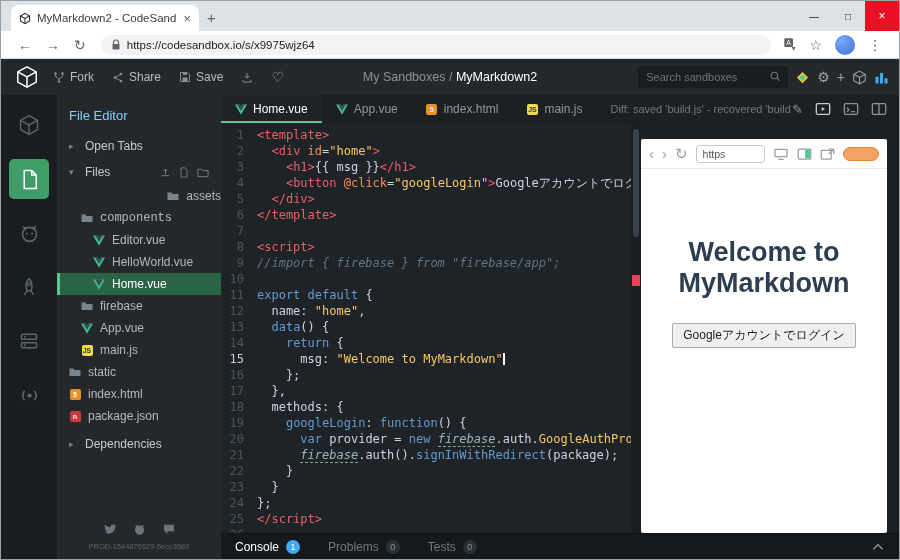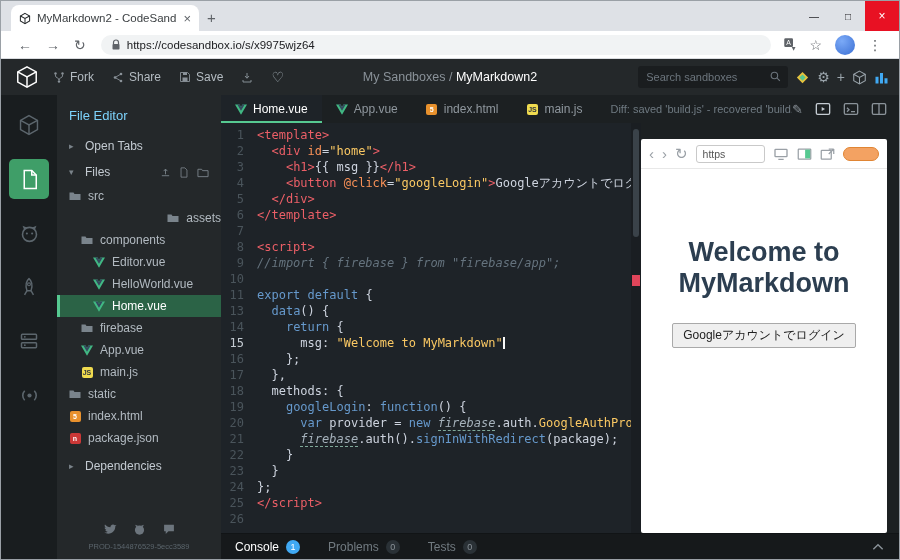--- a/index.html
+++ b/index.html
@@ -310,37 +310,29 @@
             <svg width="10" height="11" viewBox="0 0 22 26">
                 <path d="M4 2 h9 l5 5 v17 h-14 z" fill="none" stroke="currentColor" stroke-width="2"></path>
               </svg>
             <svg width="12" height="11" viewBox="0 0 26 22">
                 <path d="M2 4 h8 l2 3 h12 v13 h-22 z" fill="none" stroke="currentColor" stroke-width="2"></path>
               </svg>
           </span>
         </div>
 
         <div>
-            <div class="tree-row" style="padding-left: 9px;">
+            <div class="tree-row" style="padding-left: 21px; justify-content: flex-end;">
               <span class="ficon">
                 <svg width="12" height="10" viewBox="0 0 24 20">
                   <path fill="#7a848c" d="M1 3 h8 l2 3 h12 v12 H1 Z"></path>
                 </svg>
               </span>
-              <span>src</span>
-            </div>
-            <div class="tree-row" style="padding-left: 21px; justify-content: flex-end;">
-              <span class="ficon">
-                <svg width="12" height="10" viewBox="0 0 24 20">
-                  <path fill="#7a848c" d="M1 3 h8 l2 3 h12 v12 H1 Z"></path>
-                </svg>
-              </span>
               <span>assets</span>
             </div>
-            <div class="tree-row" style="padding-left: 21px;">
+            <div class="tree-row" style="padding-left: 21px; font-family: Liberation Mono, monospace;">
               <span class="ficon">
                 <svg width="12" height="10" viewBox="0 0 24 20">
                   <path fill="#7a848c" d="M1 3 h8 l2 3 h12 v12 H1 Z"></path>
                 </svg>
               </span>
               <span>components</span>
             </div>
             <div class="tree-row" style="padding-left: 33px;">
               <span class="ficon">
                 <svg width="12" height="11" viewBox="0 0 24 22">
@@ -496,20 +488,21 @@
                 <div class="code-line"><span class="ln">2</span><span class="lc"><span class="tk-pl">  </span><span class="tk-tag">&lt;div</span><span class="tk-pl"> </span><span class="tk-attr">id</span><span class="tk-pl">=</span><span class="tk-str">"home"</span><span class="tk-tag">&gt;</span></span></div>
                 <div class="code-line"><span class="ln">3</span><span class="lc"><span class="tk-pl">    </span><span class="tk-tag">&lt;h1&gt;</span><span class="tk-pl">{{ msg }}</span><span class="tk-tag">&lt;/h1&gt;</span></span></div>
                 <div class="code-line"><span class="ln">4</span><span class="lc"><span class="tk-pl">    </span><span class="tk-tag">&lt;button</span><span class="tk-pl"> </span><span class="tk-attr">@click</span><span class="tk-pl">=</span><span class="tk-str">"googleLogin"</span><span class="tk-tag">&gt;</span><span class="tk-pl">Googleアカウントでログイン</span></span></div>
                 <div class="code-line"><span class="ln">5</span><span class="lc"><span class="tk-pl">  </span><span class="tk-tag">&lt;/div&gt;</span></span></div>
                 <div class="code-line"><span class="ln">6</span><span class="lc"><span class="tk-tag">&lt;/template&gt;</span></span></div>
                 <div class="code-line"><span class="ln">7</span><span class="lc"></span></div>
                 <div class="code-line"><span class="ln">8</span><span class="lc"><span class="tk-tag">&lt;script&gt;</span></span></div>
                 <div class="code-line"><span class="ln">9</span><span class="lc"><span class="tk-cm">//import { firebase } from "firebase/app";</span></span></div>
                 <div class="code-line"><span class="ln">10</span><span class="lc"></span></div>
                 <div class="code-line"><span class="ln">11</span><span class="lc"><span class="tk-kw">export default</span><span class="tk-pl"> {</span></span></div>
+                <div class="code-line"><span class="ln">12</span><span class="lc"><span class="tk-pl">  name: </span><span class="tk-str">"home"</span><span class="tk-pl">,</span></span></div>
                 <div class="code-line"><span class="ln">13</span><span class="lc"><span class="tk-pl">  </span><span class="tk-fnb">data</span><span class="tk-pl">() {</span></span></div>
                 <div class="code-line"><span class="ln">14</span><span class="lc"><span class="tk-pl">    </span><span class="tk-kw">return</span><span class="tk-pl"> {</span></span></div>
                 <div class="code-line"><span class="ln cur">15</span><span class="lc"><span class="tk-pl">      msg: </span><span class="tk-str">"Welcome to MyMarkdown"</span><span class="caret"></span></span></div>
                 <div class="code-line"><span class="ln">16</span><span class="lc"><span class="tk-pl">    };</span></span></div>
                 <div class="code-line"><span class="ln">17</span><span class="lc"><span class="tk-pl">  },</span></span></div>
                 <div class="code-line"><span class="ln">18</span><span class="lc"><span class="tk-pl">  methods: {</span></span></div>
                 <div class="code-line"><span class="ln">19</span><span class="lc"><span class="tk-pl">    </span><span class="tk-fnb">googleLogin</span><span class="tk-pl">: </span><span class="tk-kw">function</span><span class="tk-pl">() {</span></span></div>
                 <div class="code-line"><span class="ln">20</span><span class="lc"><span class="tk-pl">      </span><span class="tk-kw">var</span><span class="tk-pl"> provider = </span><span class="tk-kw">new</span><span class="tk-pl"> </span><span class="tk-err">firebase</span><span class="tk-pl">.auth.</span><span class="tk-fn">GoogleAuthProvider</span></span></div>
                 <div class="code-line"><span class="ln">21</span><span class="lc"><span class="tk-pl">      </span><span class="tk-err">firebase</span><span class="tk-pl">.auth().</span><span class="tk-fnb">signInWithRedirect</span><span class="tk-pl">(package);</span></span></div>
                 <div class="code-line"><span class="ln">22</span><span class="lc"><span class="tk-pl">    }</span></span></div>

